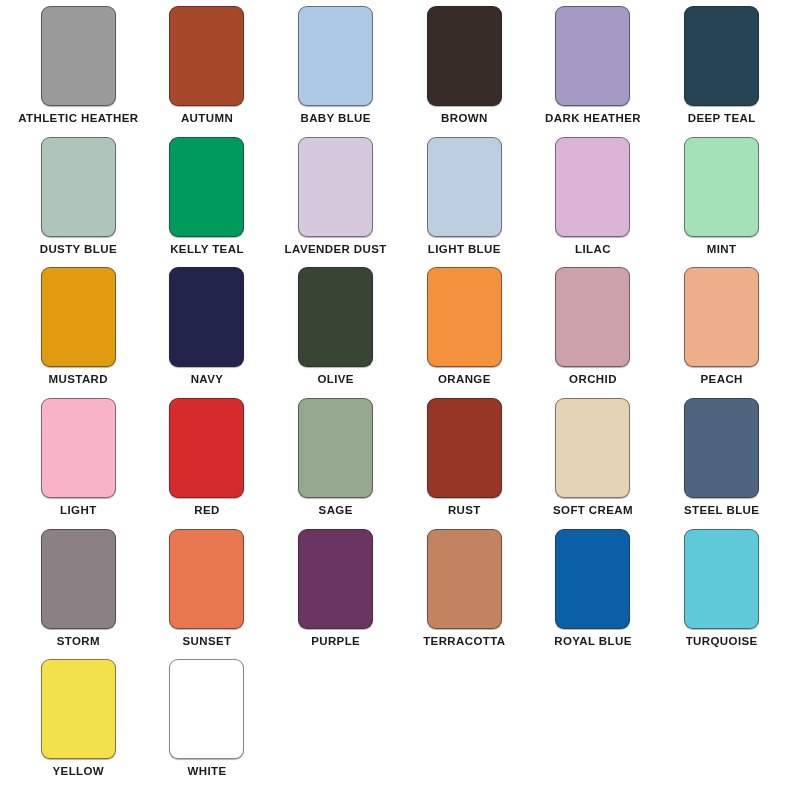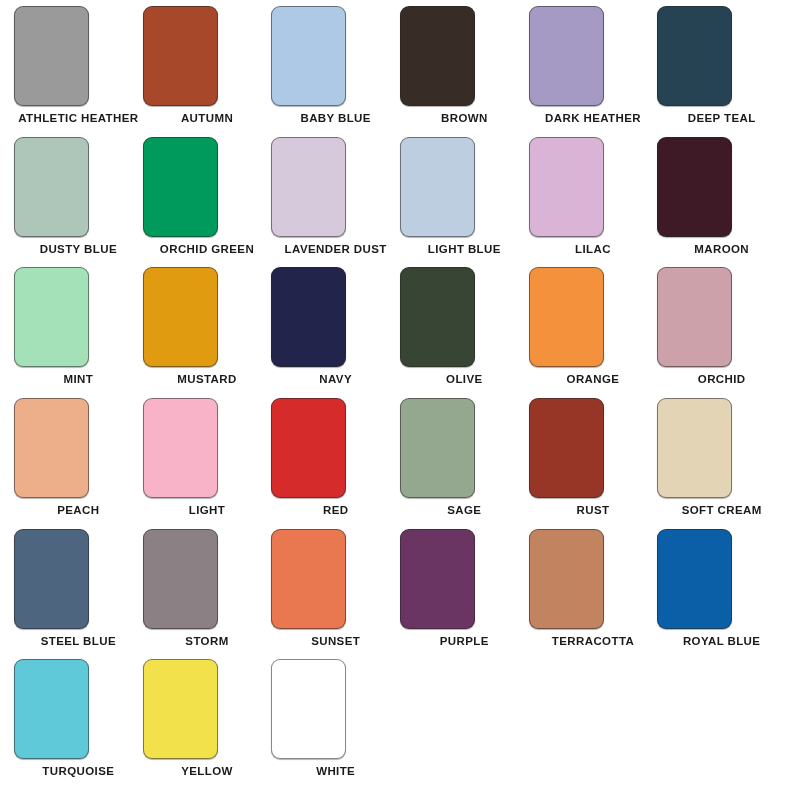--- a/index.html
+++ b/index.html
@@ -24,20 +24,21 @@
     display: grid;
     grid-template-columns: repeat(6, 1fr);
     grid-template-rows: repeat(6, 1fr);
     column-gap: 0px;
     row-gap: 0px;
   }
 
   .swatch-cell {
     display: flex;
     flex-direction: column;
+    align-items: center;
     justify-content: flex-start;
   }
 
   .swatch-chip {
     width: 75px;
     height: 100px;
     border-radius: 9px;
     border: 1px solid rgba(40, 36, 38, 0.55);
     box-shadow: 0 1px 1px rgba(0, 0, 0, 0.30);
     box-sizing: border-box;
@@ -82,37 +83,33 @@
     <div class="swatch-cell">
       <div class="swatch-chip" title="DEEP TEAL" style="background-color: rgb(37, 67, 83);"></div>
       <div class="swatch-label">DEEP TEAL</div>
     </div>
     <div class="swatch-cell">
       <div class="swatch-chip" title="DUSTY BLUE" style="background-color: rgb(174, 197, 186);"></div>
       <div class="swatch-label">DUSTY BLUE</div>
     </div>
     <div class="swatch-cell">
       <div class="swatch-chip" title="KELLY GREEN" style="background-color: rgb(1, 154, 93);"></div>
-      <div class="swatch-label">ORCHID GREEN</div>
+      <div class="swatch-label">KELLY TEAL</div>
     </div>
     <div class="swatch-cell">
       <div class="swatch-chip" title="LAVENDER DUST" style="background-color: rgb(214, 201, 220);"></div>
       <div class="swatch-label">LAVENDER DUST</div>
     </div>
     <div class="swatch-cell">
       <div class="swatch-chip" title="LIGHT BLUE" style="background-color: rgb(188, 206, 223);"></div>
       <div class="swatch-label">LIGHT BLUE</div>
     </div>
     <div class="swatch-cell">
       <div class="swatch-chip" title="LILAC" style="background-color: rgb(217, 180, 214);"></div>
       <div class="swatch-label">LILAC</div>
-    </div>
-    <div class="swatch-cell">
-      <div class="swatch-chip" title="MAROON" style="background-color: rgb(61, 26, 38);"></div>
-      <div class="swatch-label">MAROON</div>
     </div>
     <div class="swatch-cell">
       <div class="swatch-chip" title="MINT" style="background-color: rgb(164, 225, 185);"></div>
       <div class="swatch-label">MINT</div>
     </div>
     <div class="swatch-cell">
       <div class="swatch-chip" title="MUSTARD" style="background-color: rgb(224, 155, 16);"></div>
       <div class="swatch-label">MUSTARD</div>
     </div>
     <div class="swatch-cell">

